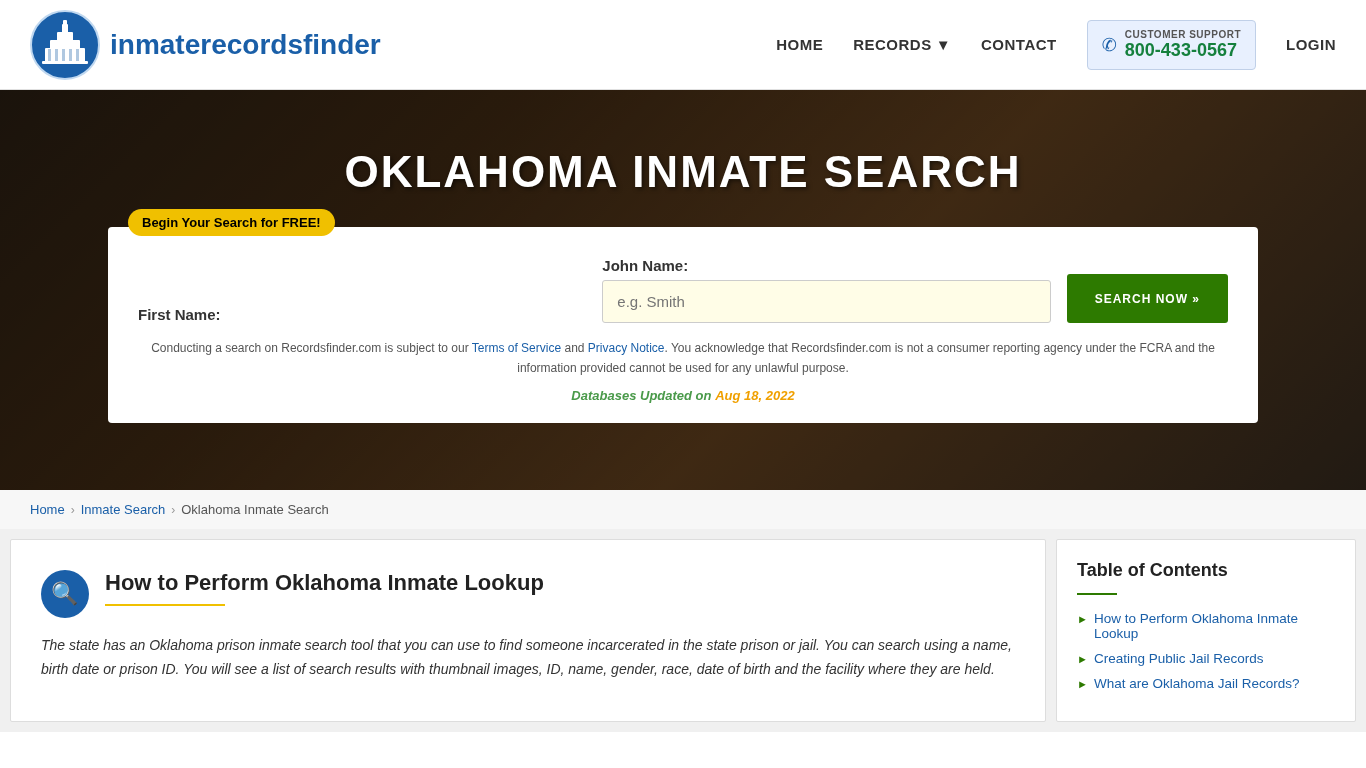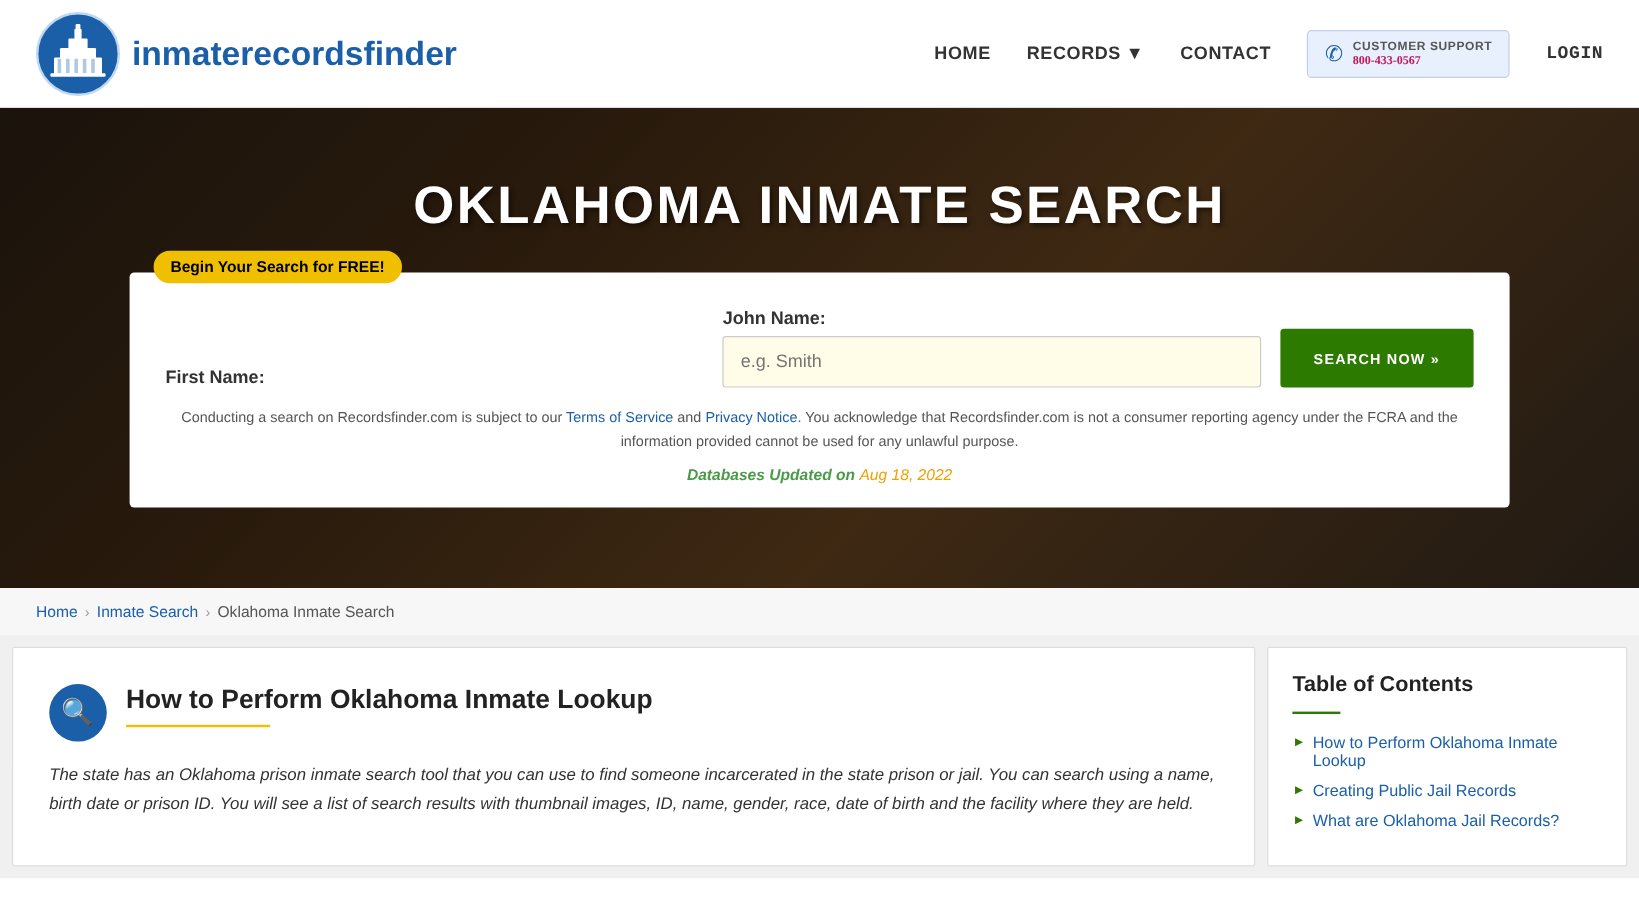--- a/index.html
+++ b/index.html
@@ -66,31 +66,29 @@
       flex-direction: column;
       align-items: flex-start;
     }
     #support-label {
       font-size: 10px;
       color: #555;
       font-weight: 600;
       letter-spacing: 0.5px;
     }
     #support-number {
-      font-size: 10px;
-      font-weight: 700;
-      color: #be185d;
-      font-family: Liberation Serif, serif;
+      font-size: 18px;
+      font-weight: 700;
+      color: #15803d;
     }
     #login-btn {
       font-size: 15px;
       font-weight: 700;
       color: #333;
       cursor: pointer;
-      font-family: Liberation Mono, monospace;
     }
 
     
     #hero {
       position: relative;
       background: linear-gradient(rgba(0,0,0,0.55), rgba(0,0,0,0.55)),
                   linear-gradient(135deg, #3a2a1a 0%, #5a3a1a 30%, #8a5a2a 60%, #4a3a2a 100%);
       min-height: 400px;
       display: flex;
       flex-direction: column;
@@ -346,21 +344,21 @@
         <input type="text" placeholder="e.g. Smith" style="">
       </div>
       <button id="search-btn">SEARCH NOW »</button>
     </div>
 
     <p id="disclaimer">
       Conducting a search on Recordsfinder.com is subject to our <a>Terms of Service</a> and <a>Privacy Notice</a>. You acknowledge that Recordsfinder.com is not a consumer reporting agency under the FCRA and the information provided cannot be used for any unlawful purpose.
     </p>
 
     <div id="db-updated">
-      <span class="label">Databases Updated on</span>&nbsp;<span style="color:#f0a000;font-weight:400;">Aug 18, 2022</span>
+      <span class="label">Databases Updated on</span>&nbsp;<span style="color:#f0a000;font-weight:700;">Aug 18, 2022</span>
     </div>
   </div>
 </div>
 
 <div id="breadcrumb">
   <a>Home</a>
   <span class="breadcrumb-sep">›</span>
   <a>Inmate Search</a>
   <span class="breadcrumb-sep">›</span>
   <span>Oklahoma Inmate Search</span>

